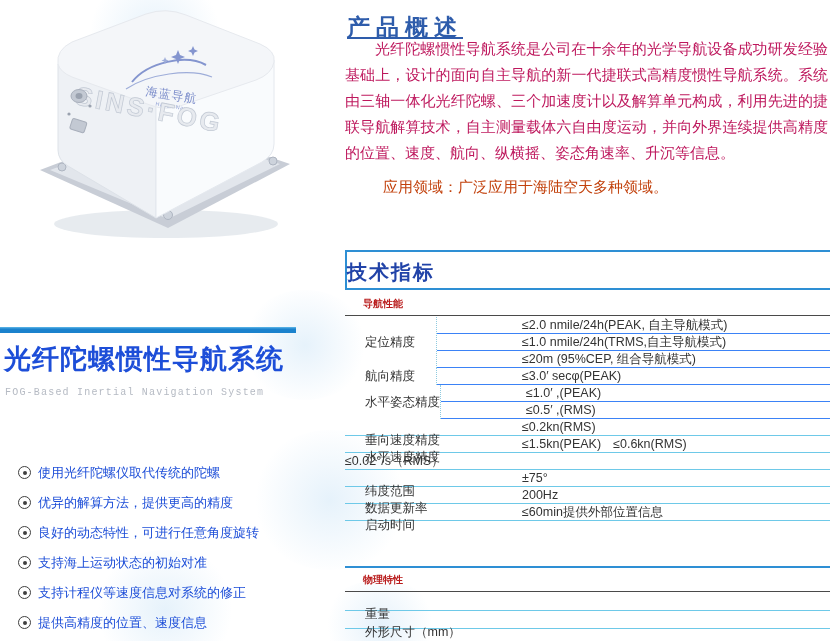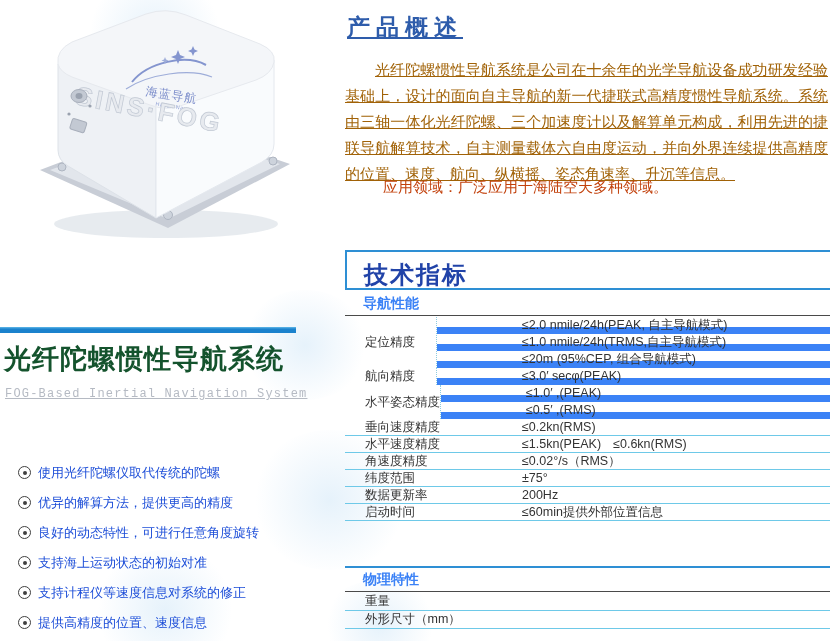--- a/index.html
+++ b/index.html
@@ -23,72 +23,72 @@
   
   .left-col { position:absolute; left:0; top:0; width:330px; height:641px; }
 
   .product-visual { position:absolute; left:28px; top:2px; width:272px; height:246px; }
 
   .accent-bar { position:absolute; left:0; top:327px; width:296px; height:6px;
                 background:linear-gradient(#62b9e9 0%, #1b82cd 35%, #1b82cd 100%); }
 
   .product-title { position:absolute; left:4px; top:341px; width:320px;
                    font-family:"Liberation Serif", serif; font-weight:bold;
-                   font-size:27px; letter-spacing:1px; color:#14532d; white-space:nowrap; }
+                   font-size:27px; letter-spacing:1px; color:#1d4ed8; white-space:nowrap; }
   .product-subtitle { position:absolute; left:5px; top:387px;
                       font-family:"Liberation Mono", monospace;
-                      font-size:12px; letter-spacing:1.2px; color:#b5bac3; white-space:nowrap;text-decoration:underline; }
+                      font-size:10px; letter-spacing:1.2px; color:#b5bac3; white-space:nowrap; }
 
   .features { position:absolute; left:18px; top:458px; list-style:none; width:310px; }
   .features li { height:30px; line-height:30px; font-size:13px; color:#1d4ed8; white-space:nowrap; }
   .bullet { display:inline-block; width:13px; height:13px; border:1.5px solid #3f3f3f;
             border-radius:50%; position:relative; margin-right:7px; vertical-align:-2px; }
   .bullet::after { content:""; position:absolute; left:50%; top:50%; width:4px; height:4px;
                    margin:-2px 0 0 -2px; border-radius:50%; background:#3f3f3f; }
 
   
   .right-col { position:absolute; left:345px; top:0; width:485px; height:641px; }
 
   .overview-heading { position:absolute; left:2px; top:12px;
                       font-family:"Liberation Serif", serif; font-weight:bold;
                       font-size:23px; letter-spacing:6px; color:#2e5cab; white-space:nowrap;text-decoration:underline; }
-  .overview-text { position:absolute; left:0; top:57px; width:483px;
-                   font-size:15px; line-height:26px; color:#a16207;
-                   text-align:justify; text-indent:2em;text-decoration:underline; }
+  .overview-text { position:absolute; left:0; top:36px; width:483px;
+                   font-size:15px; line-height:26px; color:#be185d;
+                   text-align:justify; text-indent:2em; }
   .application { position:absolute; left:8px; top:178px; width:483px;
                  font-size:15px; color:#c2410c; text-indent:2em; }
 
   .specs-heading-box { position:absolute; left:0; top:250px; width:485px; height:40px;
                        border-top:2px solid #2e8fd4; border-bottom:2px solid #2e8fd4;
                        border-left:2px solid #2e8fd4; }
-  .specs-heading { font-size:24px; font-weight:bold; color:#2143a8;
-                   letter-spacing:2px; padding:7px 0 0 17px; }
+  .specs-heading { font-size:20px; font-weight:bold; color:#2143a8;
+                   letter-spacing:2px; padding:7px 0 0 0; }
 
   .section-head { position:absolute; left:0; width:485px; height:22px;
                   border-bottom:1px solid #4a4a4a; }
-  .section-head .stitle { font-size:14px; font-weight:bold; color:#3b82f6;
-                          padding-left:18px; line-height:20px;font-family:Liberation Serif, serif; }
+  .section-head .stitle { font-size:10px; font-weight:bold; color:#b91c1c;
+                          padding-left:18px; line-height:20px; }
   .nav-head  { top:294px; }
   .phys-head { top:570px; }
 
   .phys-topline { position:absolute; left:0; top:566px; width:485px; height:0;
                   border-top:2px solid #2e8fd4; }
 
   .spec-table { position:absolute; left:0; width:485px; font-size:12.5px; color:#333; }
   .nav-table  { top:317px; }
   .phys-table { top:593px; }
 
   .grow { display:flex; }
   .glabel { flex:0 0 92px; padding-left:20px; display:flex; align-items:center;
             border-right:1px dotted #8fcbe0; white-space:nowrap; }
   .gvals { flex:1; }
   .vrow { height:17px; line-height:16px; padding-left:85px;
-          border-bottom:7px solid #3b82f6; white-space:nowrap; }
+          border-bottom:1px solid #3b82f6; white-space:nowrap; }
   .srow { display:flex; height:17px; line-height:16px; border-bottom:1px solid #6ec9e8; }
-  .srow .slabel { flex:0 0 177px; padding-left:20px; white-space:nowrap; }
+  .srow .slabel { flex:0 0 177px; padding-left:20px; white-space:nowrap;margin-top:13px; }
   .srow .sval   { white-space:nowrap; }
   .srow .sval2  { white-space:nowrap; margin-left:12px; }
   .phys-table .srow { height:18px; line-height:17px;flex-direction:column; }
 </style>
 </head>
 <body>
 
 <div class="page">
 
   <div class="blob b1"></div>
@@ -196,21 +196,20 @@
       <div class="srow">
         <div class="slabel">垂向速度精度</div>
         <div class="sval">≤0.2kn(RMS)</div>
       </div>
       <div class="srow">
         <div class="slabel">水平速度精度</div>
         <div class="sval">≤1.5kn(PEAK)</div>
         <div class="sval2">≤0.6kn(RMS)</div>
       </div>
       <div class="srow">
-        <div class="slabel">角速度精度</div>
         <div class="sval">≤0.02°/s（RMS）</div>
       </div>
       <div class="srow">
         <div class="slabel">纬度范围</div>
         <div class="sval">±75°</div>
       </div>
       <div class="srow">
         <div class="slabel">数据更新率</div>
         <div class="sval">200Hz</div>
       </div>

